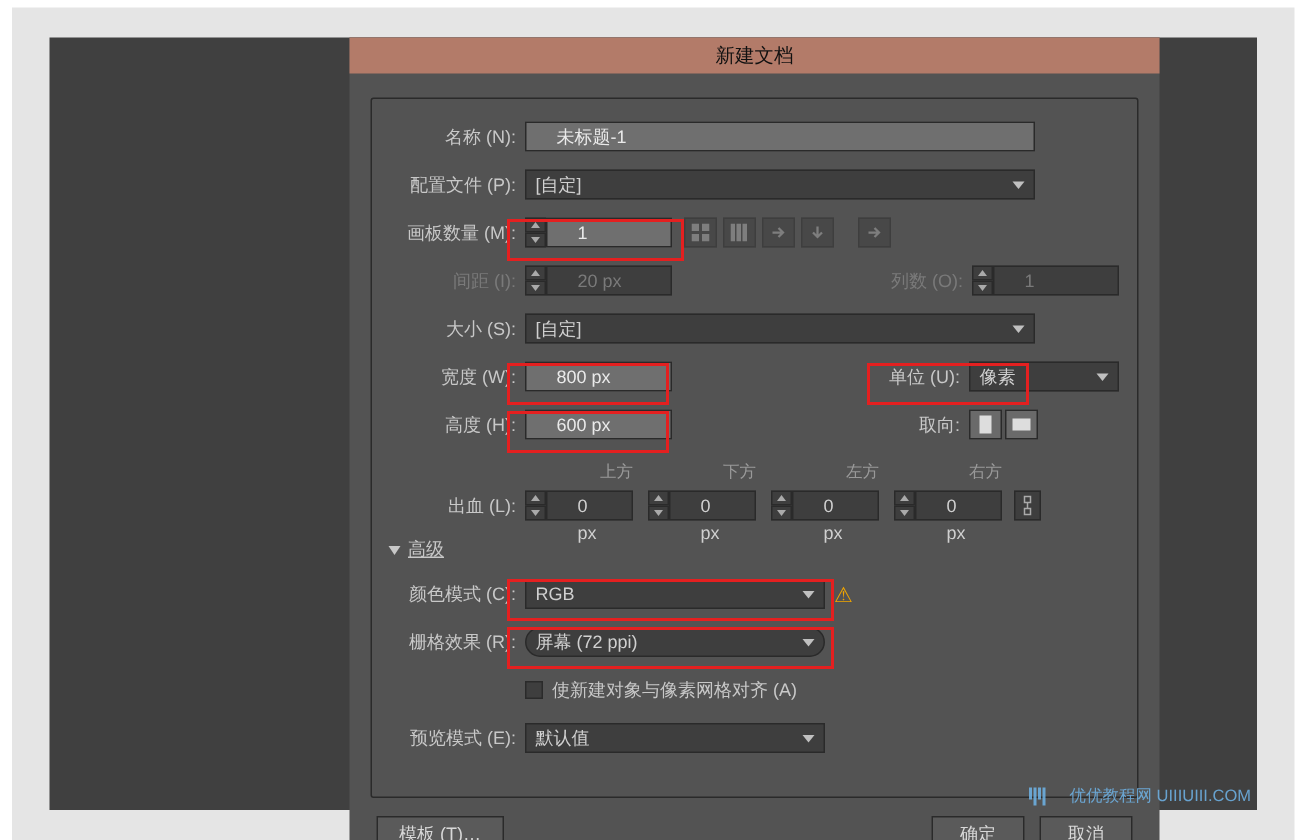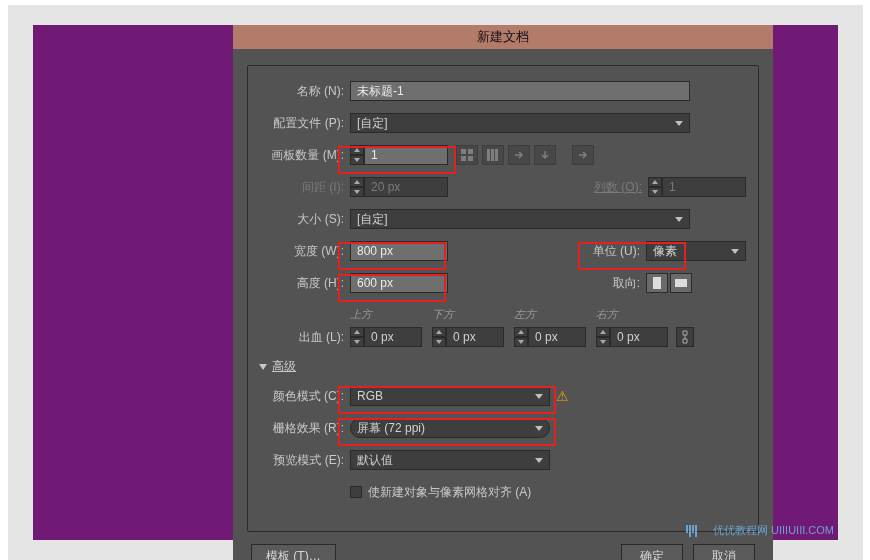--- a/index.html
+++ b/index.html
@@ -1,26 +1,26 @@
 <!DOCTYPE html>
 <html><head>
 <meta charset="utf-8">
 <style>
 * { box-sizing: border-box; margin: 0; padding: 0; font-family: "Microsoft YaHei", sans-serif; }
 body { background: #fff; width: 870px; height: 560px; position: relative; }
 .frame { position: absolute; left: 8px; top: 5px; width: 855px; height: 555px; background: #e5e5e5; padding: 20px 25px; }
-.inner { background: #701a75; width: 100%; height: 100%; position: relative; }
+.inner { background: #404040; width: 100%; height: 100%; position: relative; }
 .dialog { position: absolute; left: 200px; top: 0; width: 540px; height: 558px; background: #535353; }
 .titlebar { background: #b37b69; height: 24px; text-align: center; line-height: 24px; font-size: 13px; color: #111; }
 .body { padding: 16px 14px 12px 14px; }
 .panel { border: 1px solid #2a2a2a; border-radius: 2px; padding: 14px 12px 18px 12px; background: #535353; }
 .row { display: flex; align-items: center; margin-bottom: 10px; min-height: 22px; }
 .lbl { width: 90px; text-align: right; font-size: 12px; color: #c8c8c8; padding-right: 6px; white-space: nowrap; }
 .lbl.dim { color: #7a7a7a; }
-.inp { height: 20px; background: #3e3e3e; border: 1px solid #2a2a2a; color: #d0d0d0; font-size: 12px; padding: 0 6px; line-height: 18px; }
+.inp { height: 20px; background: #3e3e3e; border: 1px solid #2a2a2a; color: #d0d0d0; font-size: 12px; padding: 0 20px; line-height: 18px; }
 .inp.light { background: #6f6f6f; color: #eaeaea; }
 .sel { height: 20px; background: #3e3e3e; border: 1px solid #2a2a2a; color: #d0d0d0; font-size: 12px; padding: 0 6px; line-height: 18px; position: relative; }
 .sel::after { content: ""; position: absolute; right: 6px; top: 7px; border-left: 4px solid transparent; border-right: 4px solid transparent; border-top: 5px solid #c0c0c0; }
 .spinner { display: flex; }
 .spin-btns { width: 14px; display: flex; flex-direction: column; }
 .spin-btns div { height: 10px; background: #3e3e3e; border: 1px solid #2a2a2a; position: relative; }
 .spin-btns div::after { content: ""; position: absolute; left: 3px; border-left: 3px solid transparent; border-right: 3px solid transparent; }
 .spin-btns .up::after { top: 2px; border-bottom: 4px solid #aaa; }
 .spin-btns .dn::after { top: 2px; border-top: 4px solid #aaa; }
 .iconbar { display: flex; gap: 4px; margin-left: 8px; }
@@ -30,21 +30,21 @@
 .highlight { position: absolute; border: 2px solid #e42020; pointer-events: none; }
 .sect-head { display: flex; align-items: center; color: #c8c8c8; font-size: 12px; margin: 6px 0 10px 0; text-decoration: underline; }
 .tri { width: 0; height: 0; border-top: 4px solid transparent; border-bottom: 4px solid transparent; border-left: 6px solid #c8c8c8; transform: rotate(90deg); margin-right: 6px; }
 .warn { color: #f0a500; margin-left: 6px; font-size: 14px; }
 .chk { width: 12px; height: 12px; background: #3e3e3e; border: 1px solid #2a2a2a; margin-right: 6px; }
 .orient-btn { width: 22px; height: 20px; background: #6a6a6a; border: 1px solid #2a2a2a; display: flex; align-items: center; justify-content: center; }
 .orient-btn .pg { background: #ddd; }
 .footer { display: flex; margin-top: 12px; padding: 0 4px; }
 .btn { height: 24px; background: #5a5a5a; border: 1px solid #2a2a2a; color: #d8d8d8; font-size: 12px; padding: 0 14px; line-height: 22px; cursor: pointer; }
 .spacer { flex: 1; }
-.bleed-lbl { font-size: 11px; color: #999; text-align: left; margin-bottom: 2px; font-style: italic; }
+.bleed-lbl { font-size: 11px; color: #999; text-align: right; margin-bottom: 2px; }
 .link-icon { width: 18px; height: 20px; background: #3e3e3e; border: 1px solid #2a2a2a; display: flex; align-items: center; justify-content: center; color: #aaa; font-size: 11px; }
 .watermark { position: absolute; right: 4px; bottom: 2px; color: #6fb4e8; font-size: 11px; opacity: 0.85; display: flex; align-items: center; gap: 16px; }
 .watermark .bars { display: flex; gap: 1px; }
 .watermark .bars div { width: 2px; background: #6fb4e8; }
 </style>
 </head>
 <body>
 
 <div class="frame">
   <div class="inner">
@@ -110,21 +110,21 @@
           <div class="row">
             <div class="lbl dim">间距 (I):</div>
             <div class="spinner">
               <div class="spin-btns">
                   <div class="up"></div>
                   <div class="dn"></div>
                 </div>
               <div class="inp" style="width:84px;color:#7a7a7a;">20 px</div>
             </div>
             <div style="flex:1;"></div>
-            <div class="lbl dim" style="width:70px;text-decoration:underline;">列数 (O):</div>
+            <div class="lbl dim" style="width:70px;">列数 (O):</div>
             <div class="spinner">
               <div class="spin-btns">
                   <div class="up"></div>
                   <div class="dn"></div>
                 </div>
               <div class="inp" style="width:84px;color:#7a7a7a;">1</div>
             </div>
           </div>
 
           <div class="row">
@@ -210,28 +210,28 @@
             <div class="sel" style="width:200px;">RGB</div>
             <span class="warn">⚠</span>
           </div>
 
           <div class="row">
             <div class="lbl">栅格效果 (R):</div>
             <div class="sel" style="width:200px;border-radius:10px;">屏幕 (72 ppi)</div>
           </div>
 
           <div class="row">
-            <div class="lbl">预览模式 (E):</div>
-            <div class="sel" style="width:200px;">默认值</div>
-          </div>
-
-          <div class="row">
             <div class="lbl"></div>
             <div class="chk"></div>
             <div style="font-size:12px;color:#c8c8c8;">使新建对象与像素网格对齐 (A)</div>
+          </div>
+
+          <div class="row">
+            <div class="lbl">预览模式 (E):</div>
+            <div class="sel" style="width:200px;">默认值</div>
           </div>
 
           <div class="highlight" style="left:90px; top:80px; width:118px; height:28px;"></div>
           <div class="highlight" style="left:90px; top:176px; width:108px; height:28px;"></div>
           <div class="highlight" style="left:90px; top:208px; width:108px; height:28px;"></div>
           <div class="highlight" style="left:330px; top:176px; width:108px; height:28px;"></div>
           <div class="highlight" style="left:90px; top:320px; width:218px; height:28px;"></div>
           <div class="highlight" style="left:90px; top:352px; width:218px; height:28px;"></div>
 
         </div>

